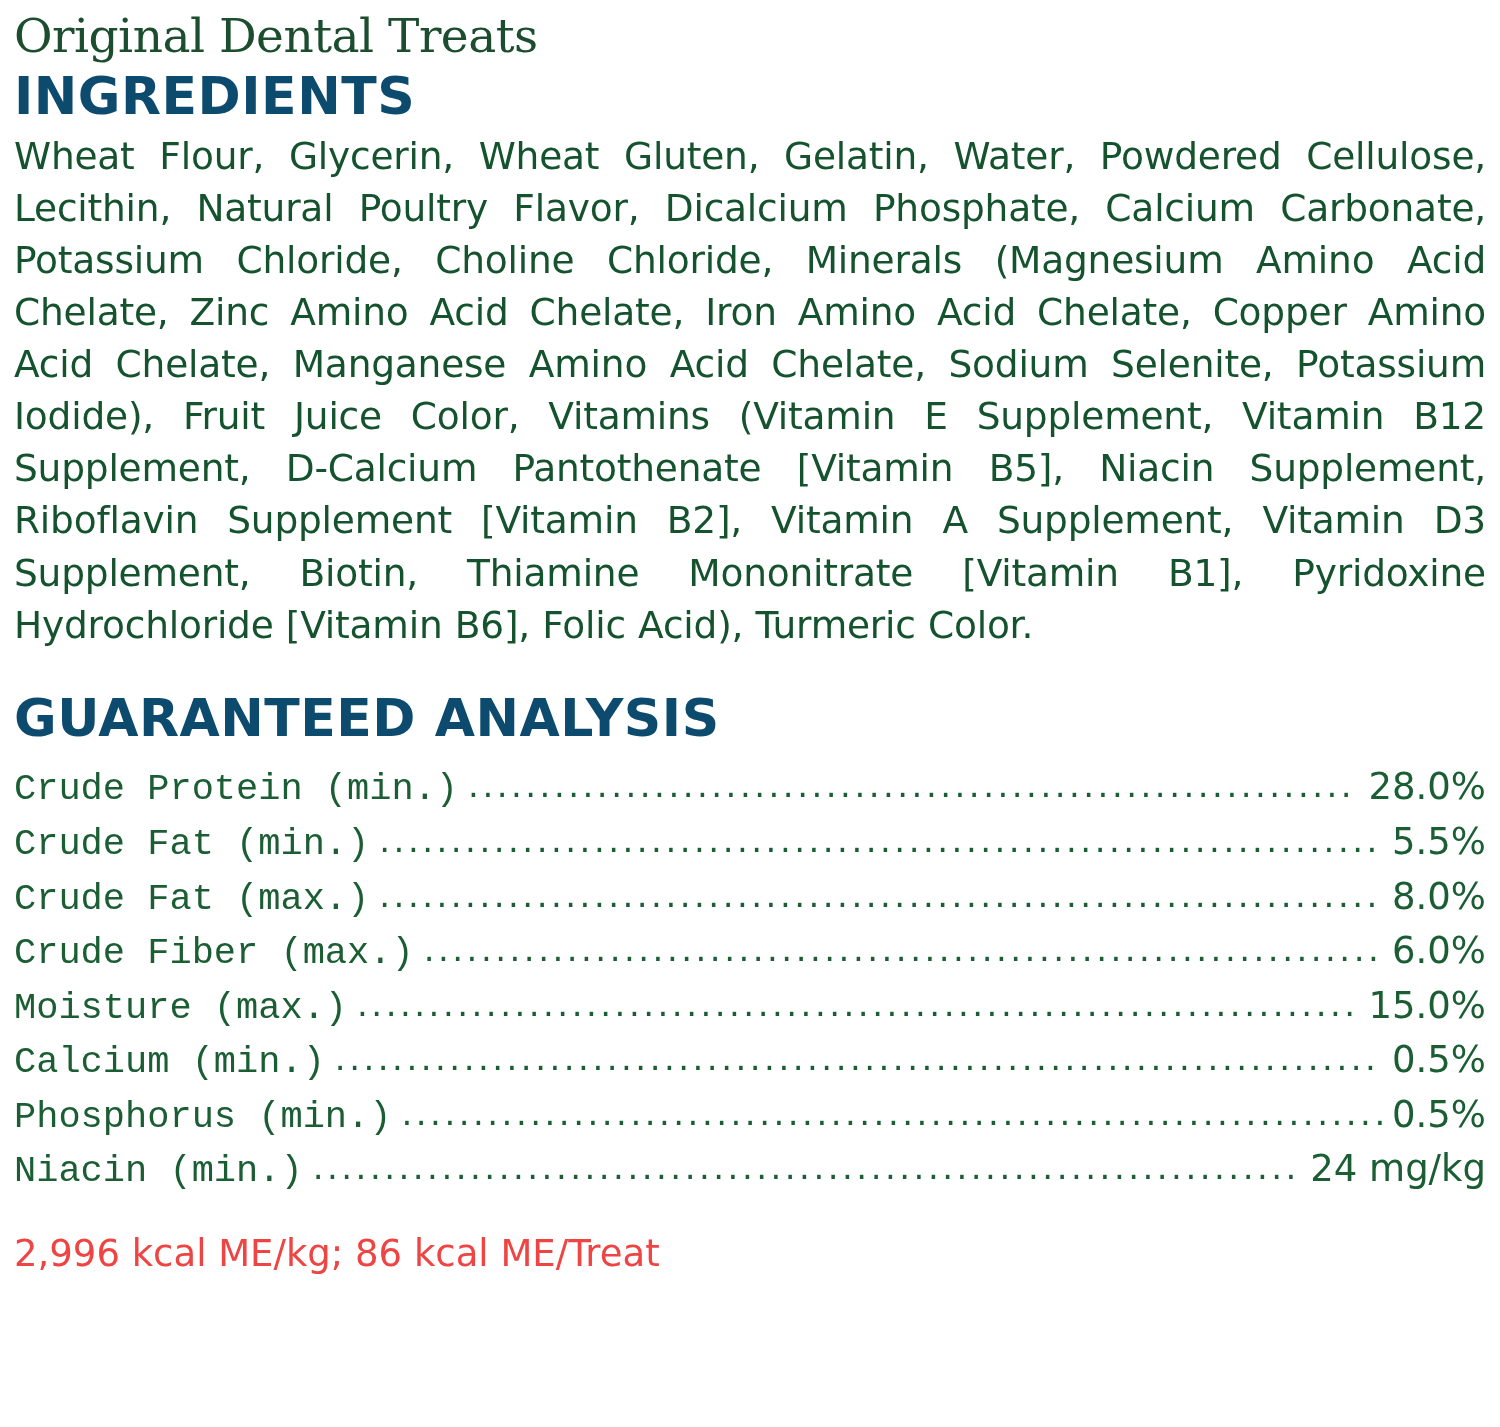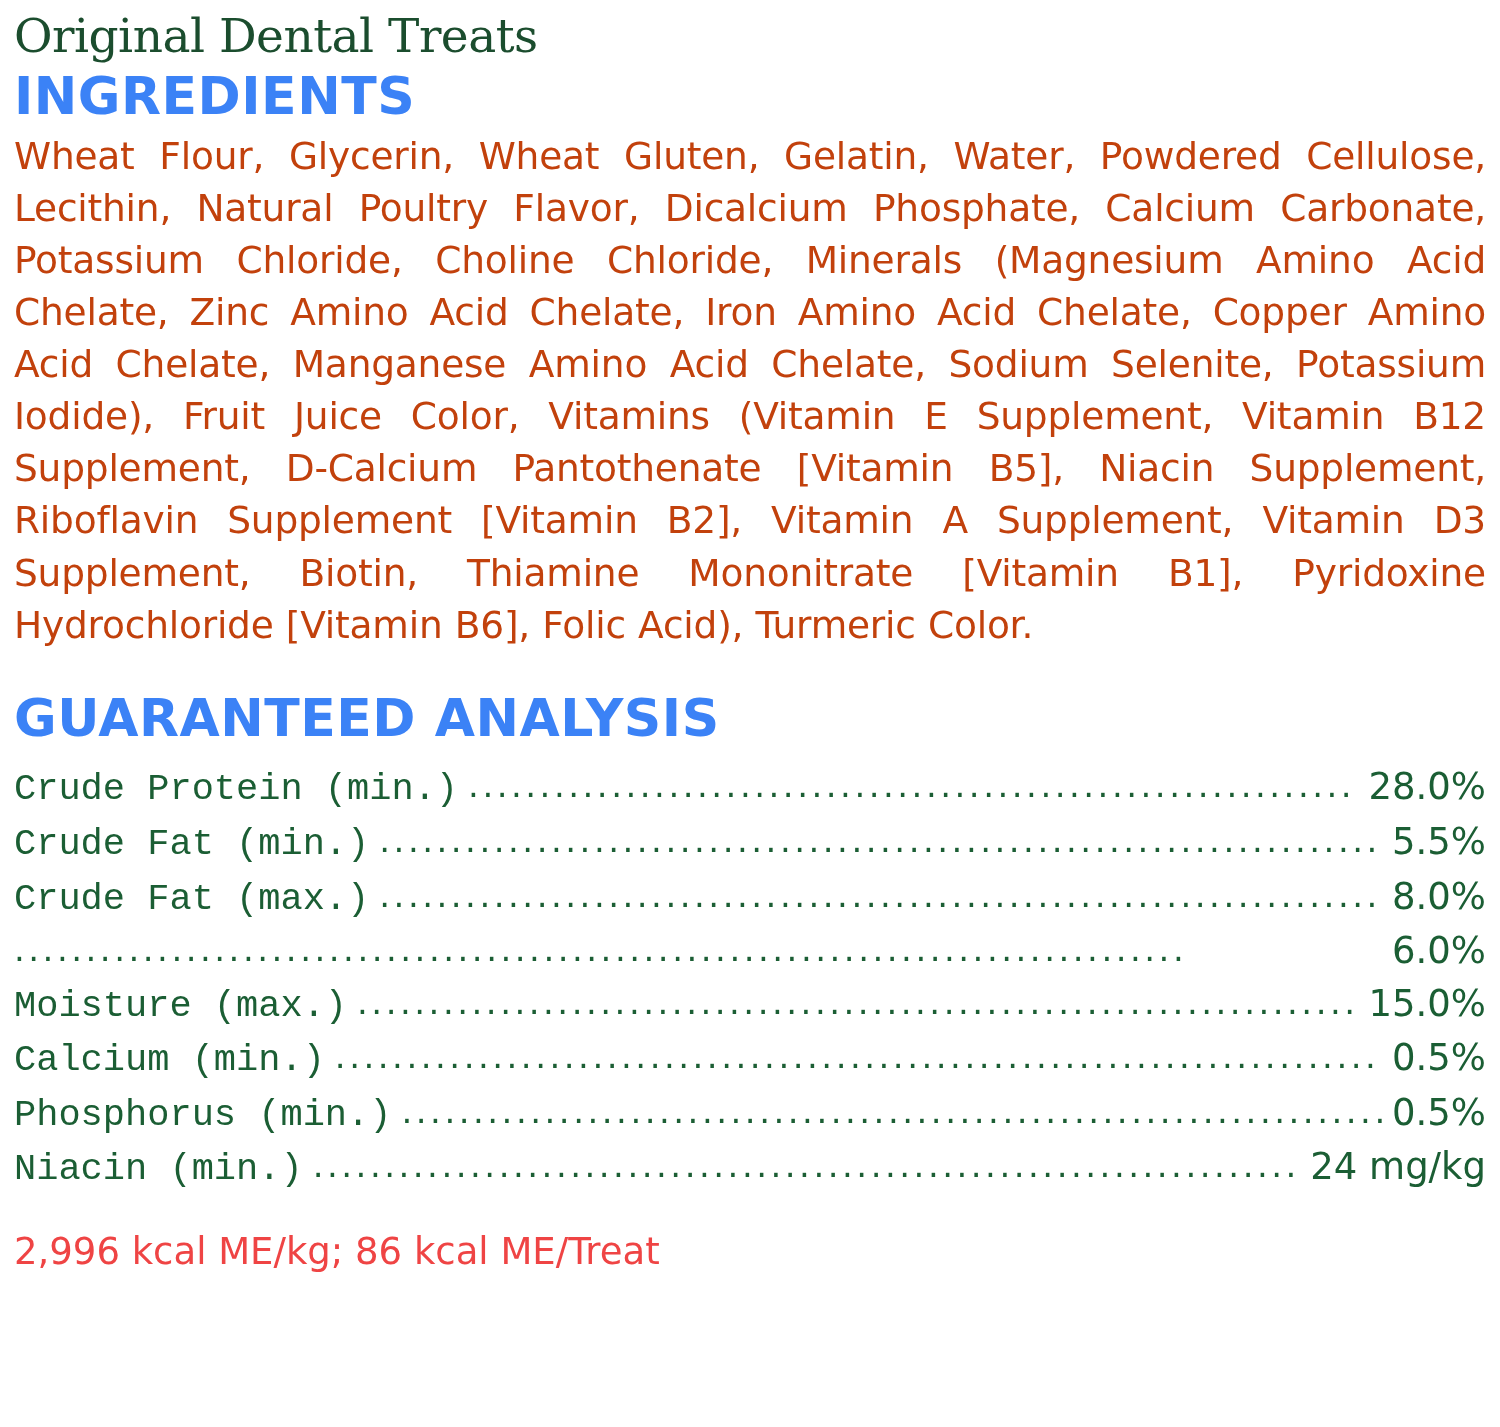--- a/index.html
+++ b/index.html
@@ -32,31 +32,31 @@
     line-height: 1.0;
     margin: 6px 0 0 0;
     padding-top: 6px;
   }
 
   
   .section-heading {
     font-family: "DejaVu Sans", sans-serif;
     font-size: 52px;
     font-weight: 700;
-    color: #3b82f6;
+    color: #0c4a6e;
     letter-spacing: 0.5px;
     line-height: 1.05;
     margin: 10px 0 6px 0;
   }
 
   
   .ingredients-body {
     font-size: 37.5px;
     line-height: 1.39;
-    color: #c2410c;
+    color: #14532d;
     text-align: justify;
     text-justify: inter-word;
     margin: 0;
     letter-spacing: -0.2px;
     word-spacing: 0.5px;
   }
 
   
   .ga-block {
     margin-top: 16px;
@@ -150,20 +150,21 @@
       <span class="ga-value">5.5%</span>
     </div>
 
     <div class="ga-row">
       <span class="ga-label">Crude Fat (max.)</span>
       <span class="ga-dots">......................................................................................</span>
       <span class="ga-value">8.0%</span>
     </div>
 
     <div class="ga-row">
+      <span class="ga-label">Crude Fiber (max.)</span>
       <span class="ga-dots">..................................................................................</span>
       <span class="ga-value">6.0%</span>
     </div>
 
     <div class="ga-row">
       <span class="ga-label">Moisture (max.)</span>
       <span class="ga-dots">......................................................................................</span>
       <span class="ga-value">15.0%</span>
     </div>
 

